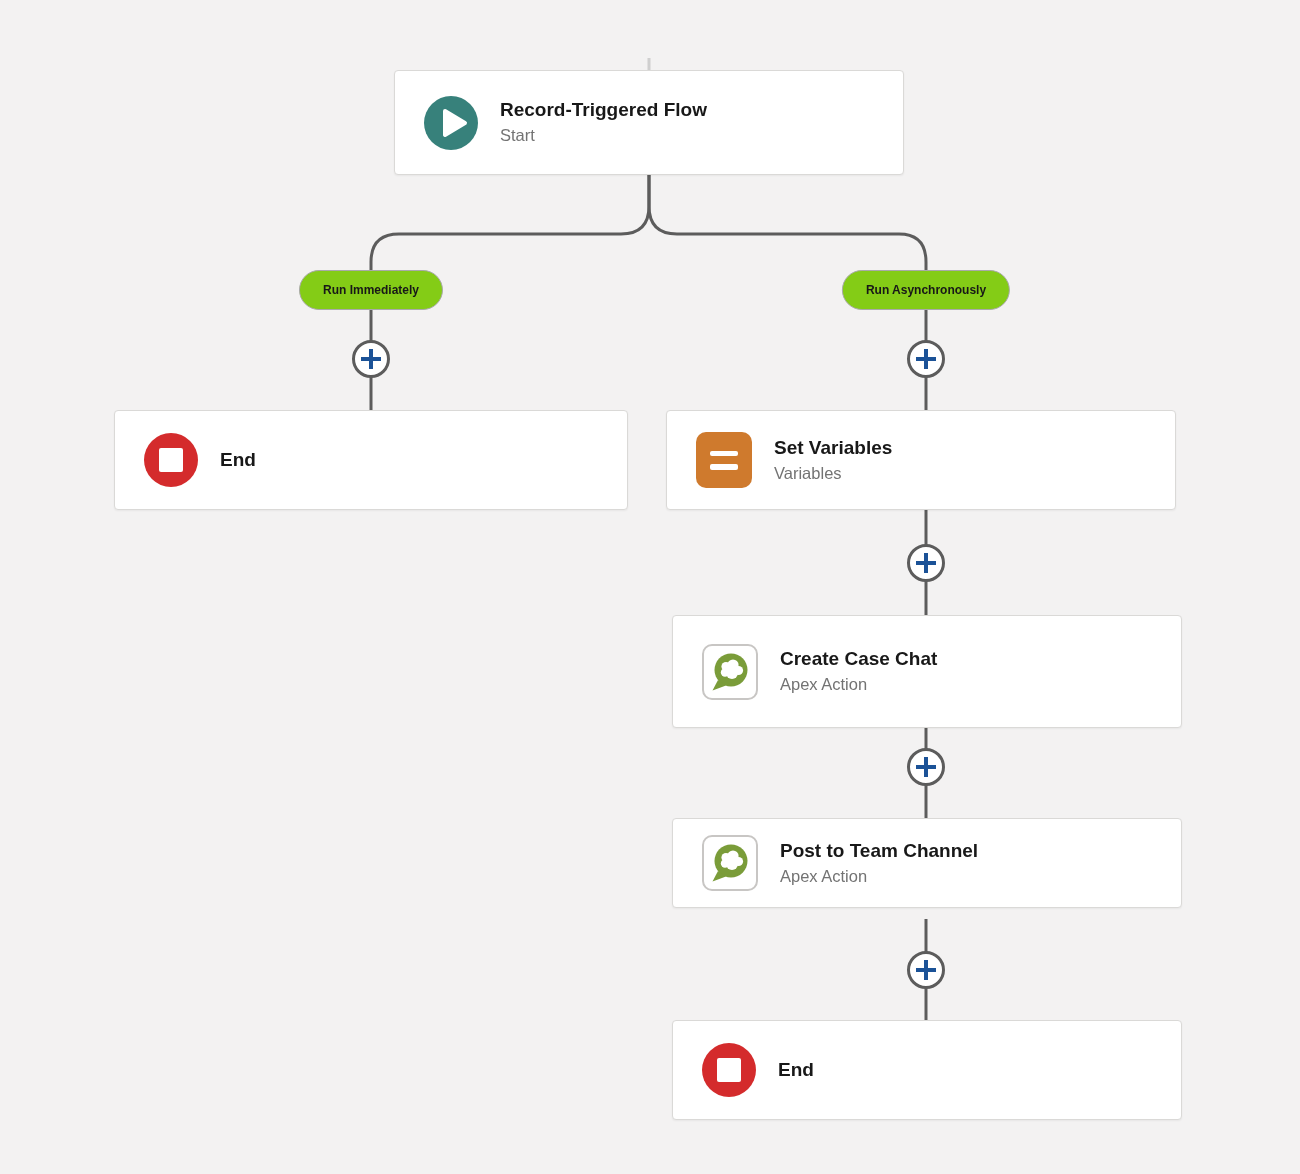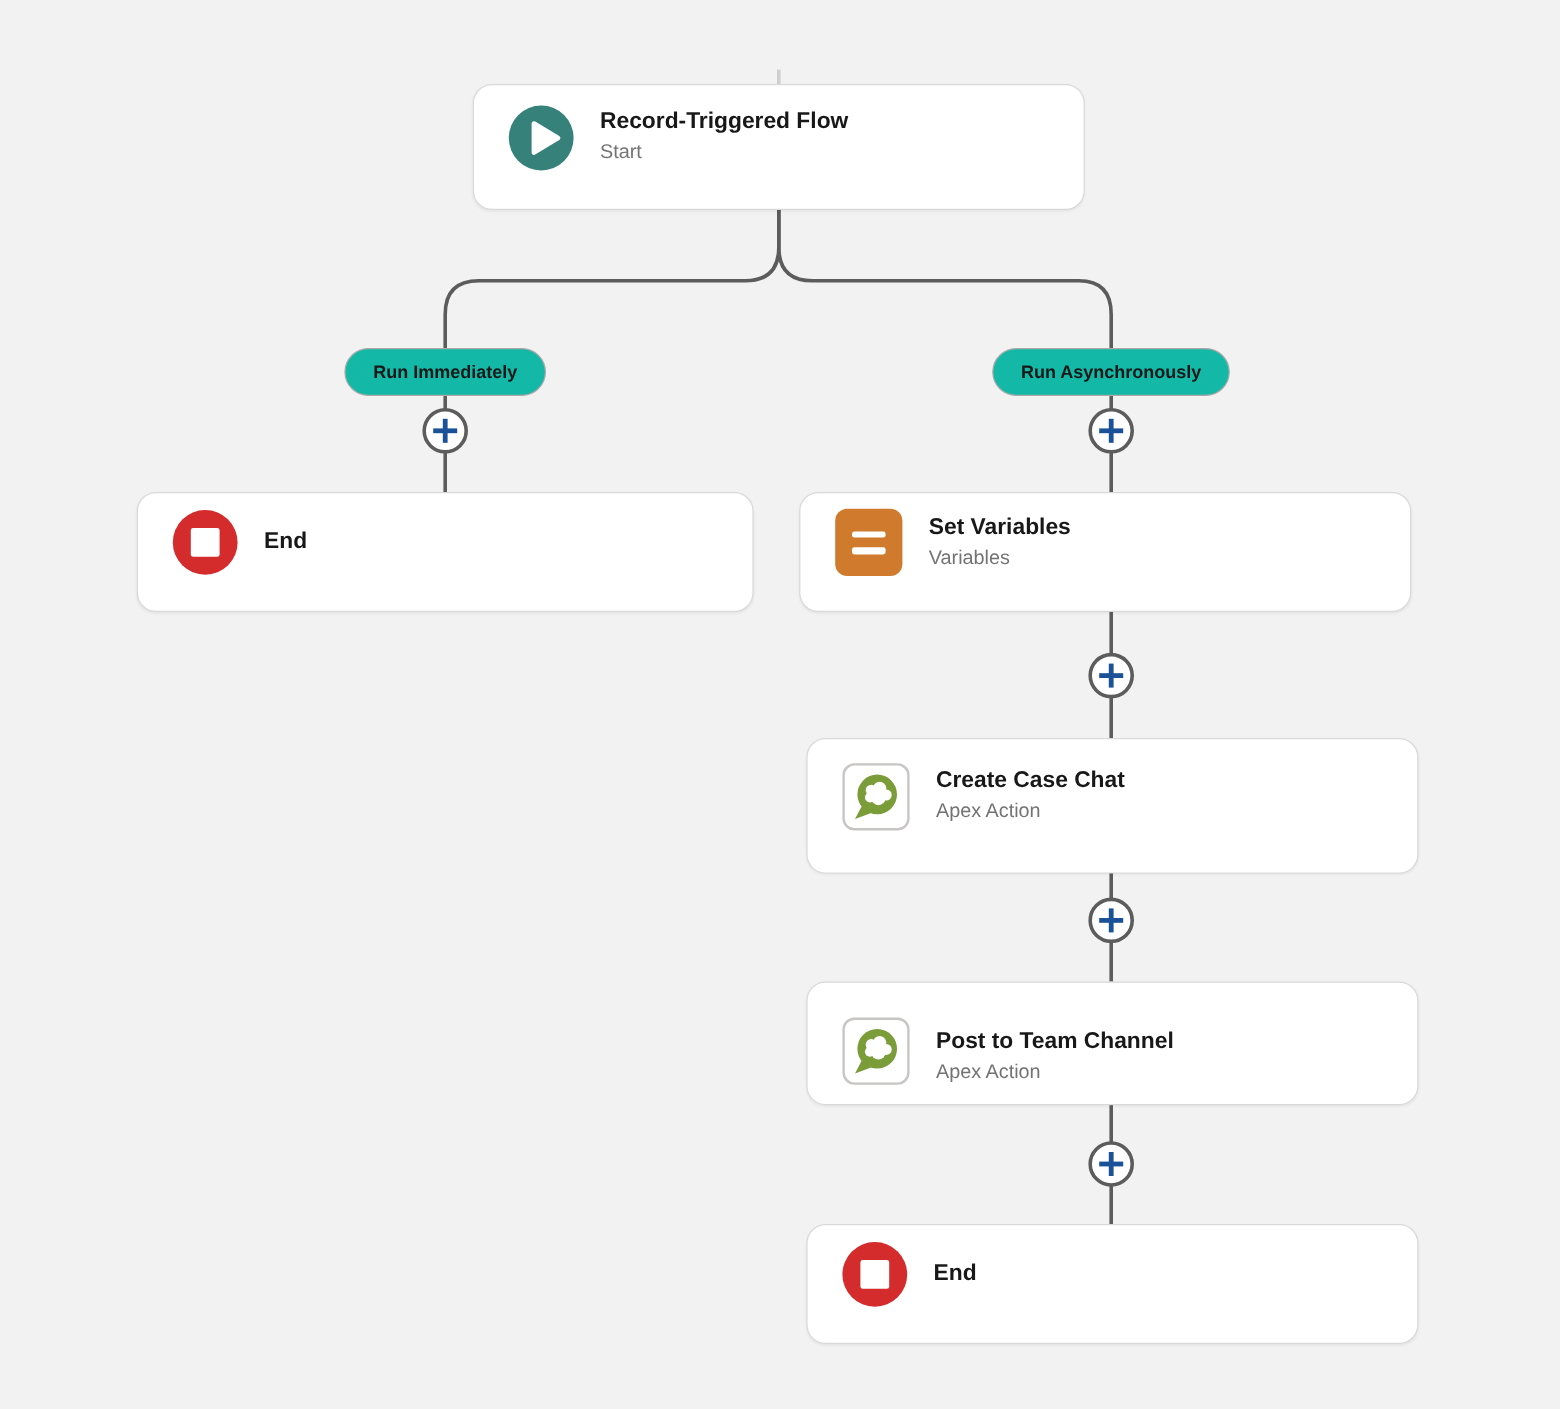--- a/index.html
+++ b/index.html
@@ -20,25 +20,25 @@
     width:1300px; height:1174px;
     pointer-events:none;
   }
   
   .node {
     position:absolute;
     width:510px;
     height:100px;
     background:#ffffff;
     border:1px solid #dad9d7;
-    border-radius:16px;
+    border-radius:4px;
     box-shadow:0 1px 2px rgba(0,0,0,0.05);
     display:flex;
     align-items:center;
-    padding:0 20px 16px 29px;
+    padding:0 20px 0 29px;
     box-sizing:border-box;
     cursor:pointer;
   }
   .node .icon-wrap { flex:0 0 auto; margin-right:22px; display:flex; align-items:center; justify-content:center; }
   .node .text { display:flex; flex-direction:column; justify-content:center; }
   .node .title {
     font-size:19px;
     font-weight:700;
     color:#181818;
     line-height:1.25;
@@ -81,30 +81,29 @@
     border:2px solid #c8c6c4;
     box-sizing:border-box;
     display:flex; align-items:center; justify-content:center;
   }
   
   .branch-pill {
     position:absolute;
     transform:translateX(-50%);
     height:40px;
     padding:0 23px;
-    background:#14b8a6;
+    background:#84cc16;
     border:1px solid #a9a9a9;
     border-radius:20px;
     box-sizing:border-box;
     display:flex; align-items:center;
-    font-size:15px;
+    font-size:12px;
     font-weight:700;
     color:#181818;
     white-space:nowrap;
-    margin-top:20px;
   }
   
   .plus {
     position:absolute;
     width:38px; height:38px;
     border-radius:50%;
     background:#ffffff;
     border:3px solid #5c5c5c;
     box-sizing:border-box;
     padding:0;
@@ -216,21 +215,21 @@
           <circle cx="18" cy="23.5" r="4.2" fill="#ffffff"></circle>
         </svg>
       </span>
     </span>
     <span class="text">
       <span class="title">Create Case Chat</span>
       <span class="subtitle">Apex Action</span>
     </span>
   </div>
 
-  <div class="node" style="left:672px; top:818px; height:103px;align-items:flex-end;">
+  <div class="node" style="left:672px; top:818px; height:90px;">
     <span class="icon-wrap">
       <span class="icon-apex">
         <svg width="46" height="46" viewBox="0 0 46 46">
           <circle cx="24" cy="21" r="16.5" fill="#7a9c39"></circle>
           <path d="M11,31 L5.5,41.5 L19,36.5 Z" fill="#7a9c39"></path>
           <circle cx="19" cy="17.5" r="4.6" fill="#ffffff"></circle>
           <circle cx="26" cy="16" r="5.6" fill="#ffffff"></circle>
           <circle cx="31.5" cy="21.5" r="4.6" fill="#ffffff"></circle>
           <circle cx="25" cy="24" r="6" fill="#ffffff"></circle>
           <circle cx="18" cy="23.5" r="4.2" fill="#ffffff"></circle>

